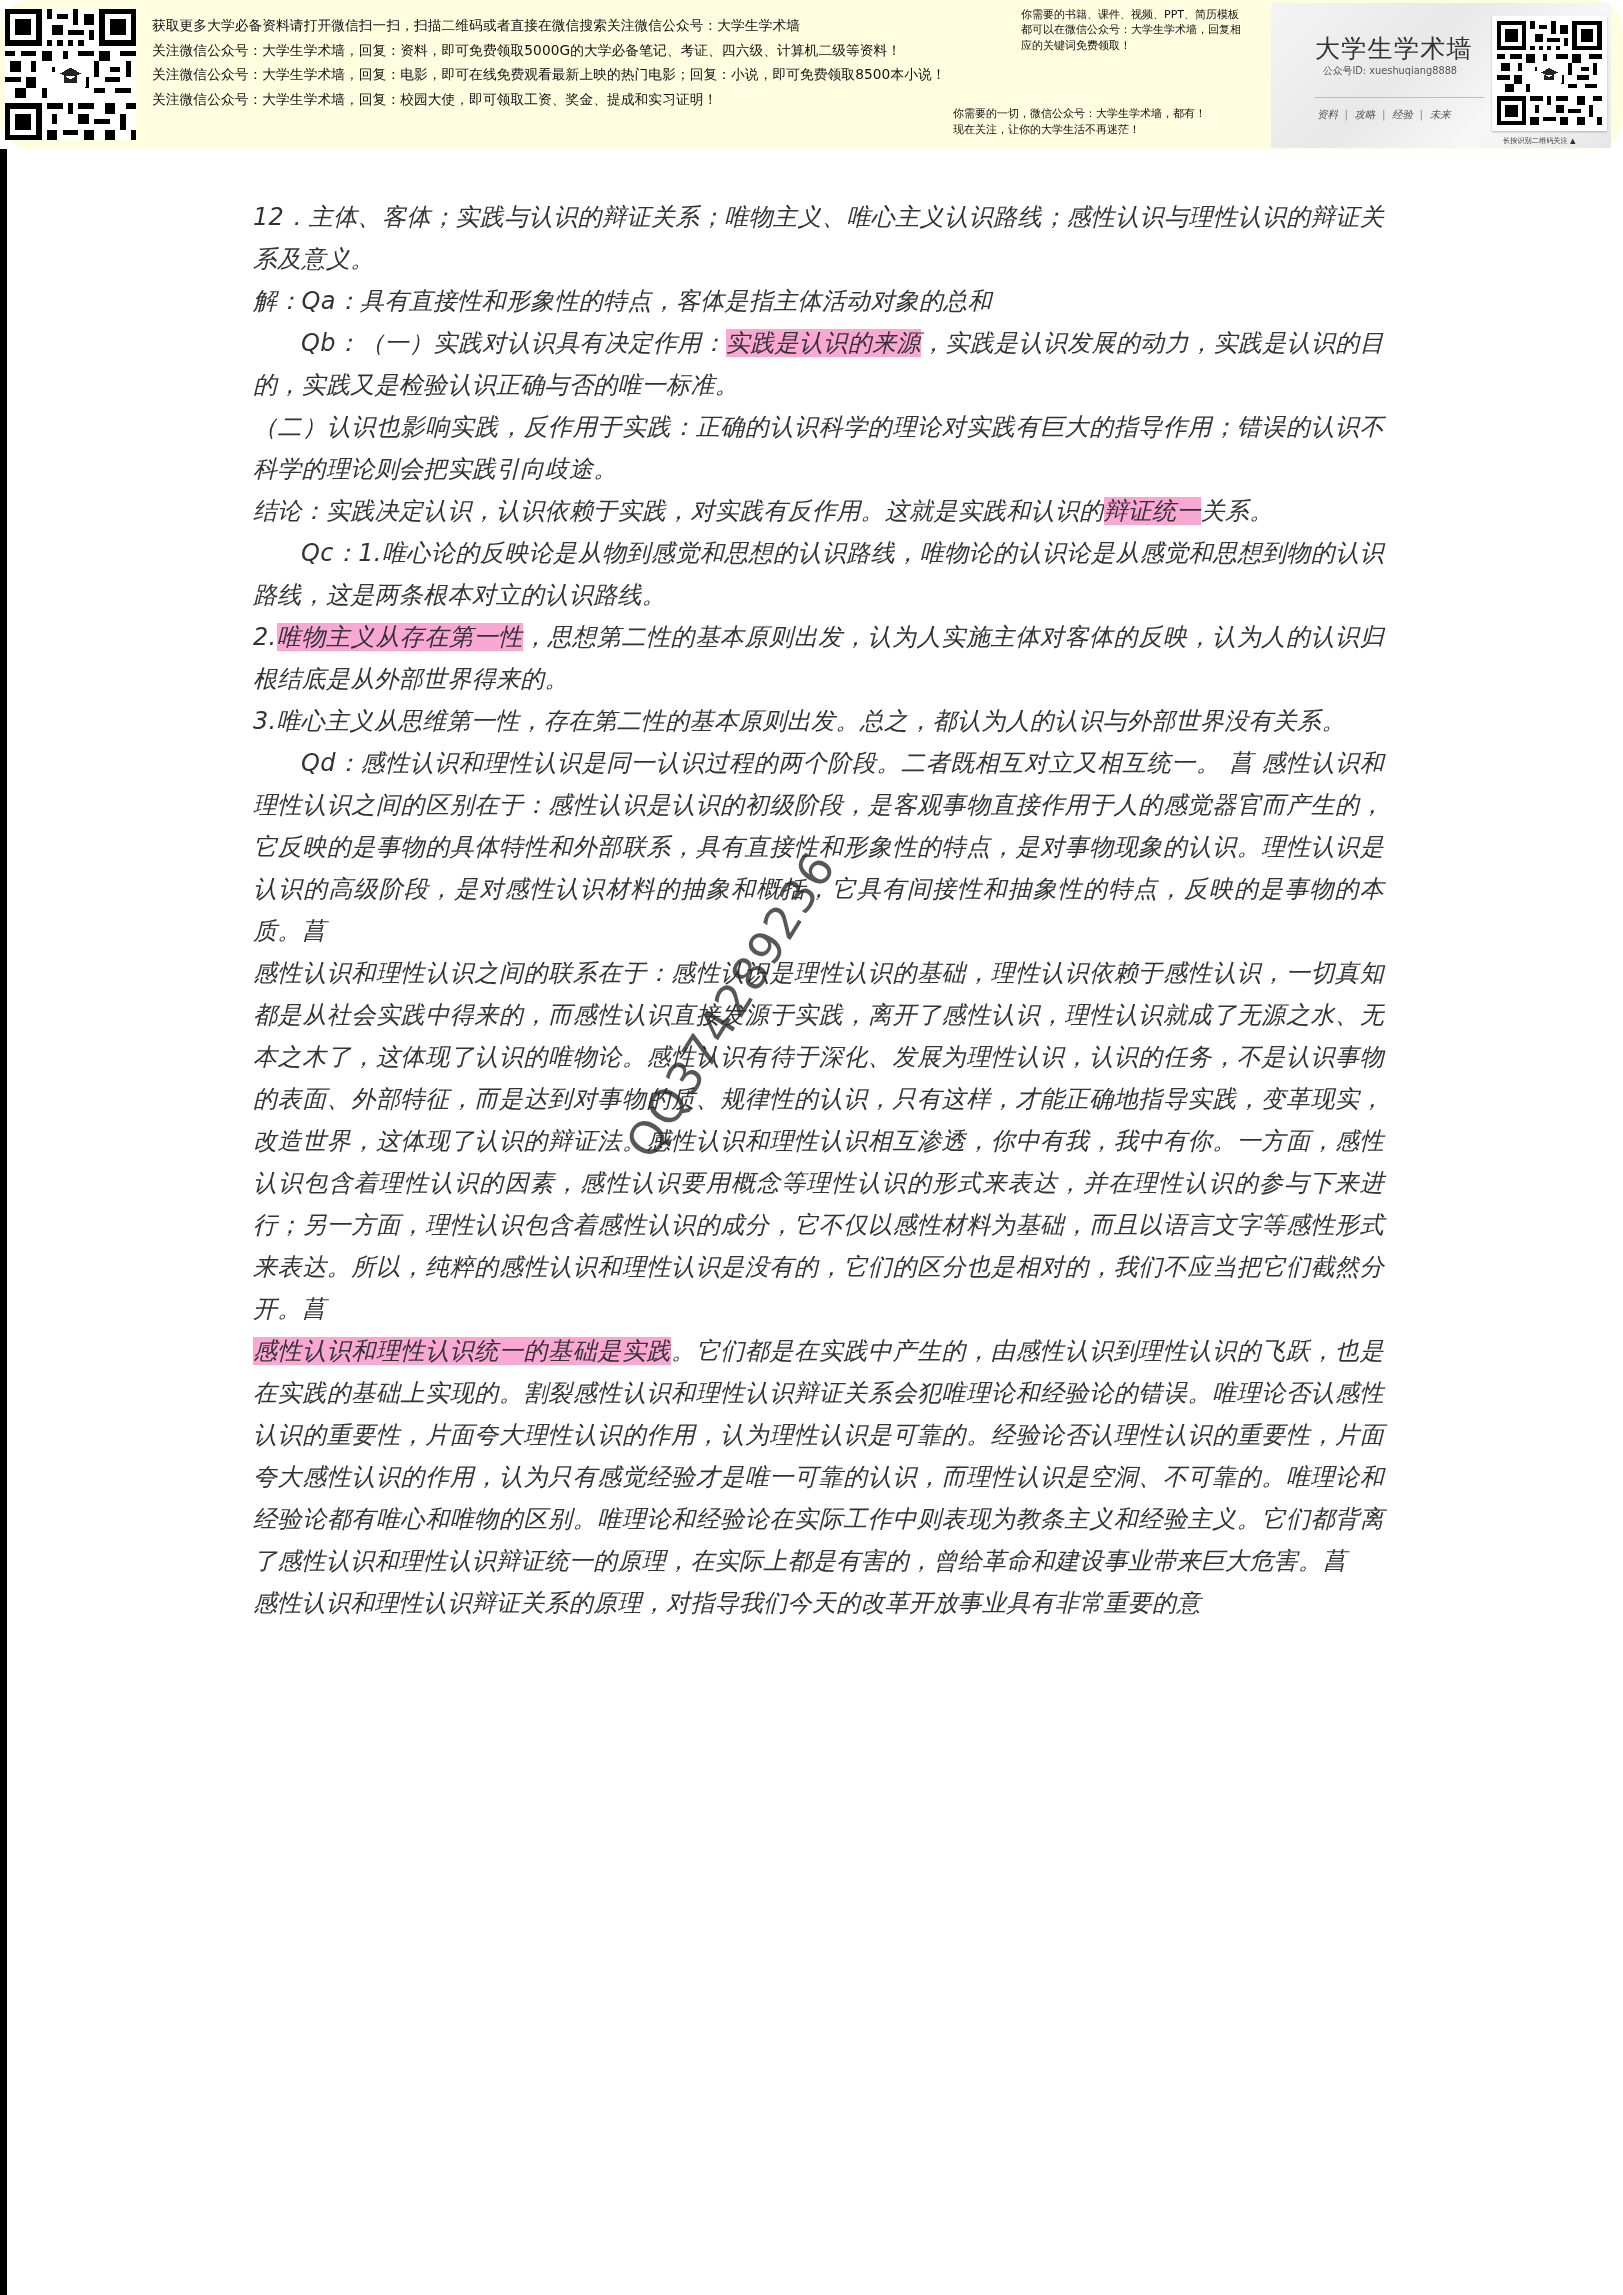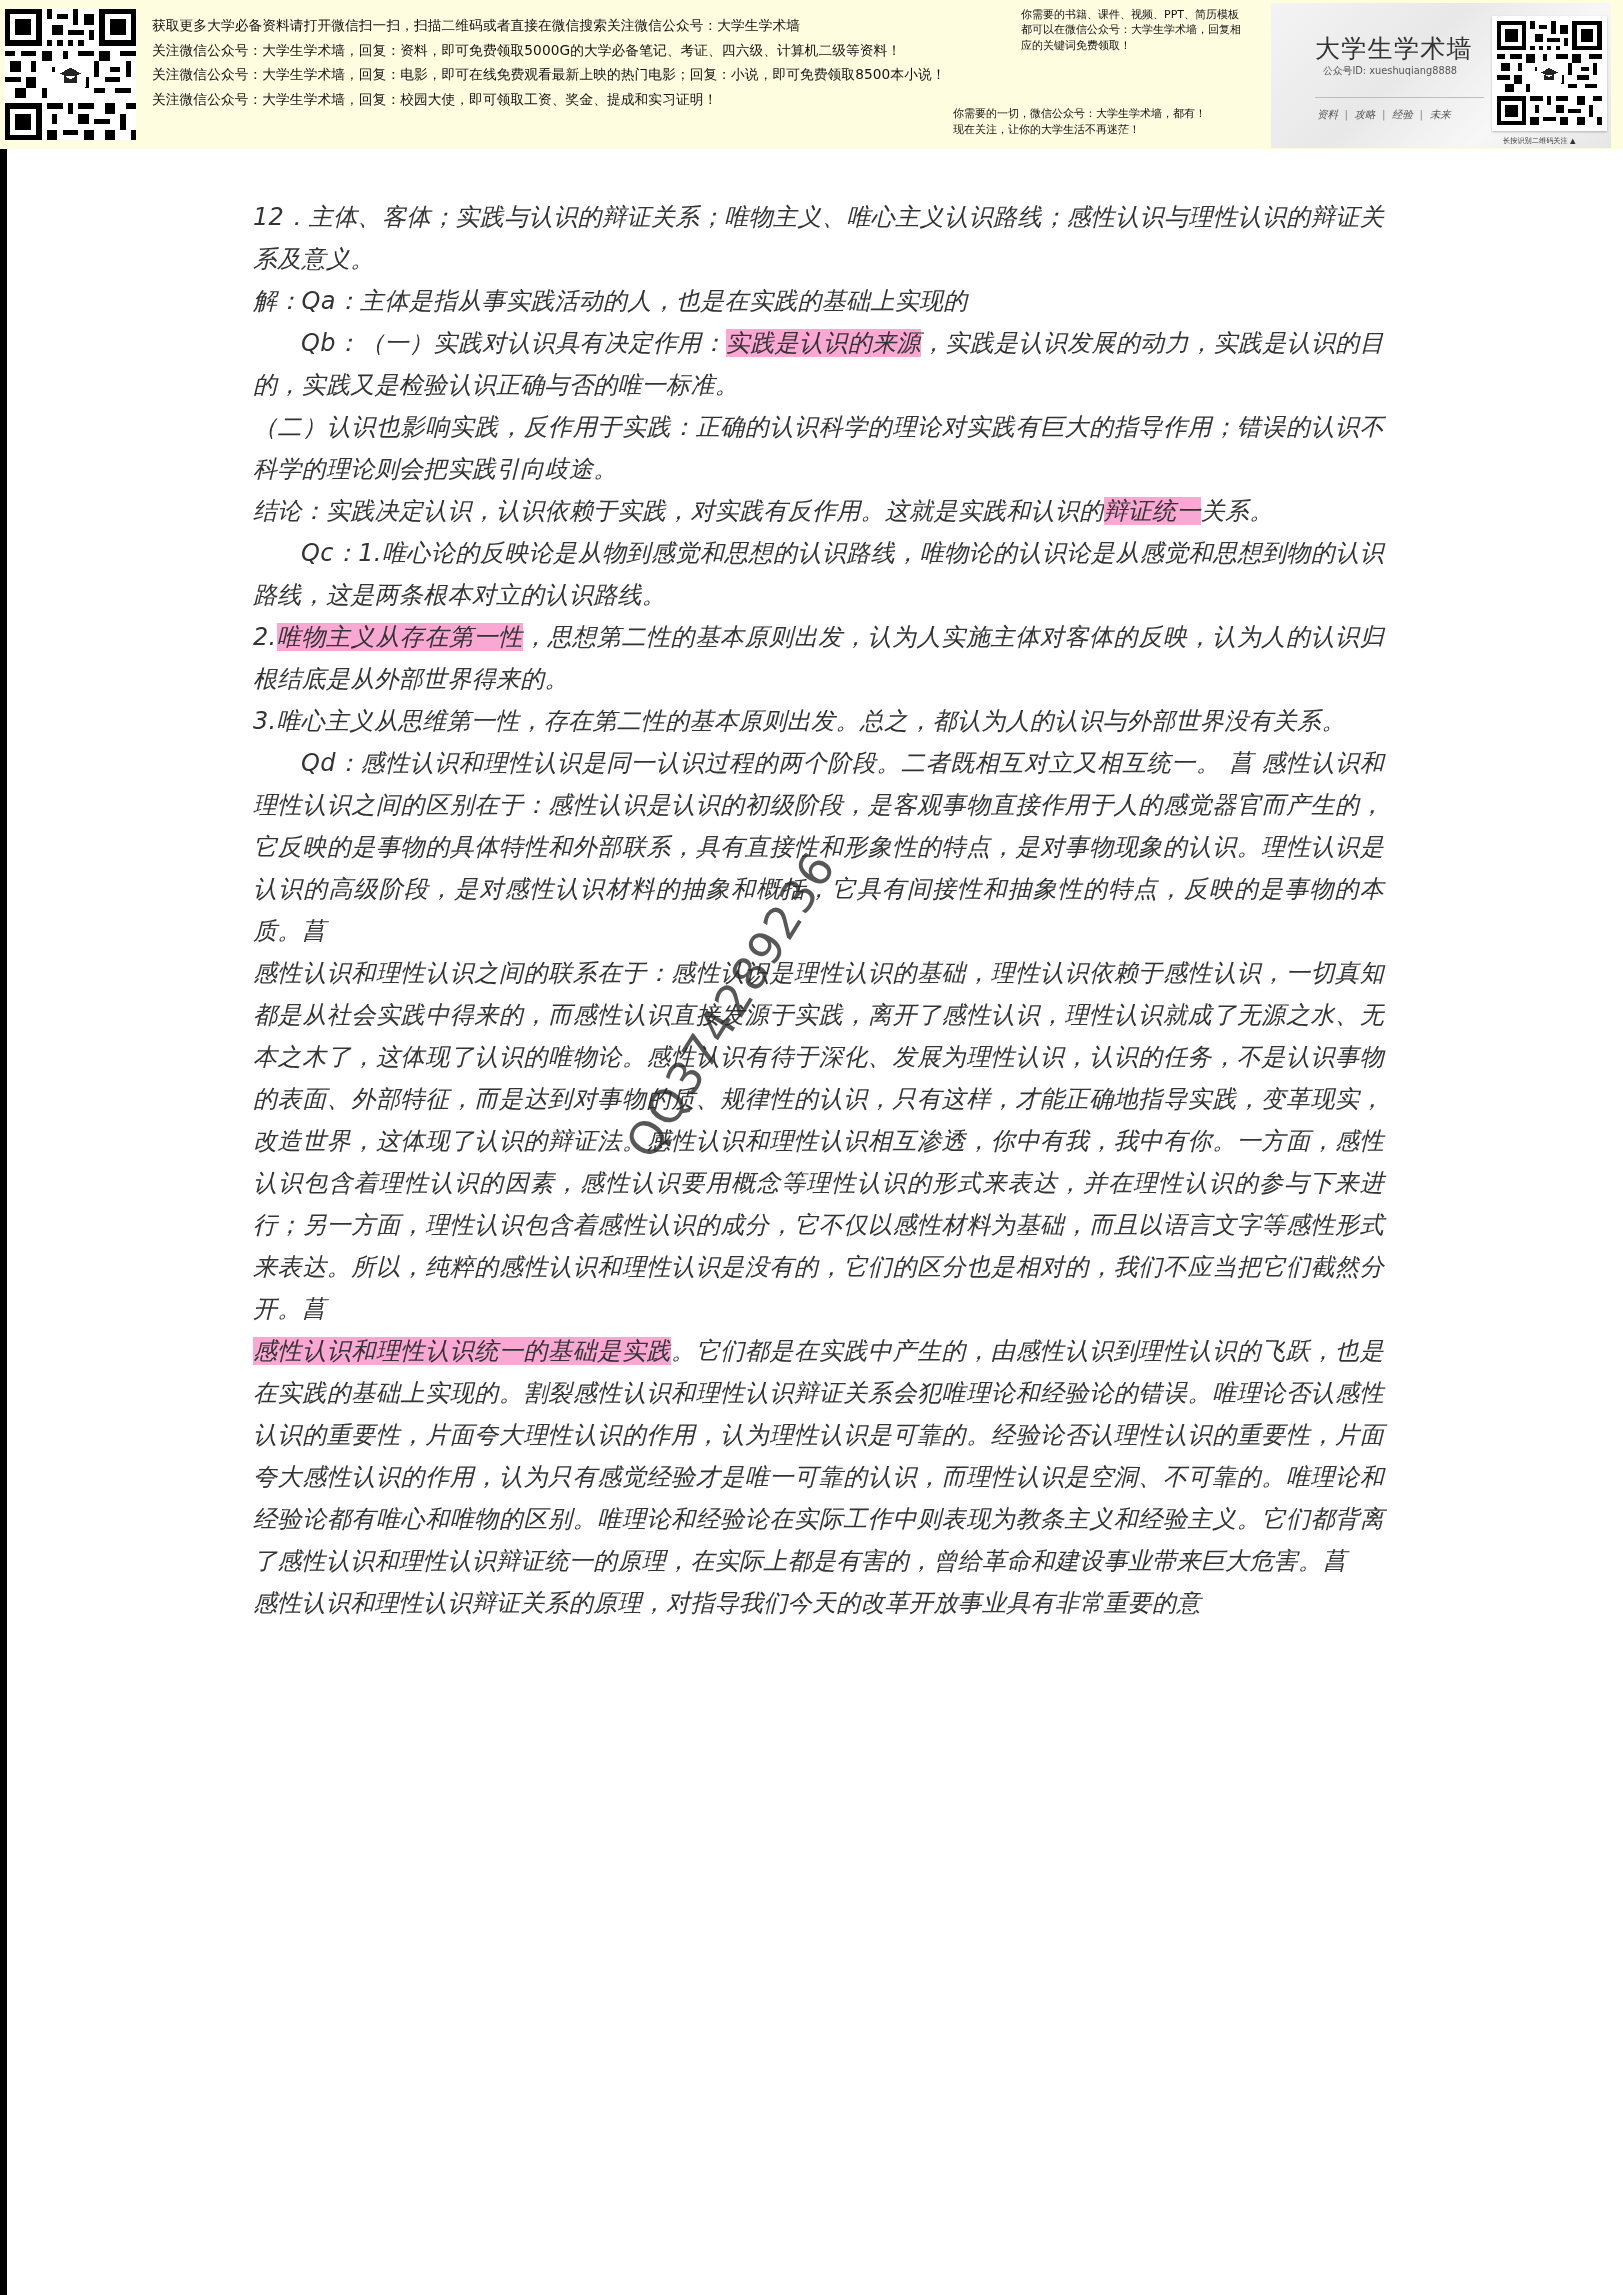--- a/index.html
+++ b/index.html
@@ -6,20 +6,21 @@
   body {
     width:1623px; height:2295px; position:relative; overflow:hidden;
     background:#ffffff;
     font-family:"DejaVu Sans","Liberation Sans",sans-serif;
     color:#2b2b2b;
   }
   
   .banner {
     position:absolute; left:0; top:0; width:1623px; height:149px;
     background:#fffde0;
+    border-radius:30px;
   }
   .qr {
     position:absolute; background:#fff;
   }
   .qr svg { display:block; width:100%; height:100%; }
   .qr-left-inner { left:5.2px; top:9.2px; width:131px; height:131px; }
   .banner-lines {
     position:absolute; left:152px; top:13px; width:870px;
   }
   .banner-line {
@@ -145,21 +146,21 @@
     </div>
     <div class="card-qr-caption">长按识别二维码关注 ▲</div>
   </div>
 </div>
 
 <div class="left-bar"></div>
 
 <div class="doc">
   <p class="p">12．主体、客体；实践与认识的辩证关系；唯物主义、唯心主义认识路线；感性认识与理性认识的辩证关系及意义。</p>
 
-  <p class="p gap">解：Qa：主体是指从事实践活动的人，也是在实践的基础上实现的</p>
+  <p class="p gap">解：Qa：具有直接性和形象性的特点，客体是指主体活动对象的总和</p>
 
   <p class="p gap indent"><span>Qb：（一）实践对认识具有决定作用：</span><span class="hl">实践是认识的来源</span><span>，实践是认识发展的动力，实践是认识的目的，实践又是检验认识正确与否的唯一标准。</span></p>
 
   <p class="p gap">（二）认识也影响实践，反作用于实践：正确的认识科学的理论对实践有巨大的指导作用；错误的认识不科学的理论则会把实践引向歧途。</p>
 
   <p class="p gap"><span>结论：实践决定认识，认识依赖于实践，对实践有反作用。这就是实践和认识的</span><span class="hl">辩证统一</span><span>关系。</span></p>
 
   <p class="p gap indent">Qc：1.唯心论的反映论是从物到感觉和思想的认识路线，唯物论的认识论是从感觉和思想到物的认识路线，这是两条根本对立的认识路线。</p>
 
   <p class="p gap"><span>2.</span><span class="hl">唯物主义从存在第一性</span><span>，思想第二性的基本原则出发，认为人实施主体对客体的反映，认为人的认识归根结底是从外部世界得来的。</span></p>

